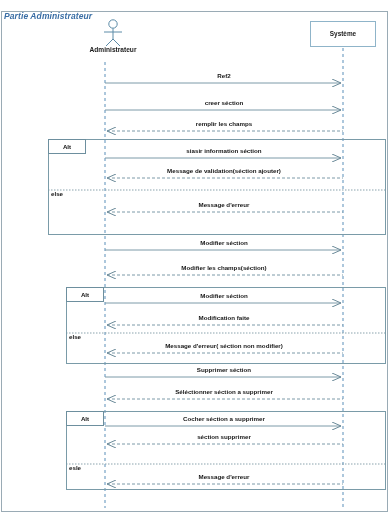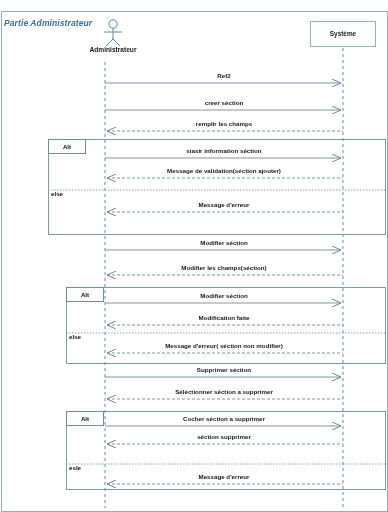--- a/index.html
+++ b/index.html
@@ -16,21 +16,21 @@
   }
   #diagram-canvas {
     position: absolute;
     left: 0; top: 0;
     width: 388px;
     height: 512px;
   }
   .page-title {
     position: absolute;
     left: 4px;
-    top: 18px;
+    top: 11px;
     font-size: 8.5px;
     font-weight: bold;
     font-style: italic;
     color: #3a6ea5;
     letter-spacing: 0.1px;
     white-space: nowrap;
   }
   .actor-label {
     position: absolute;
     left: 77px;

